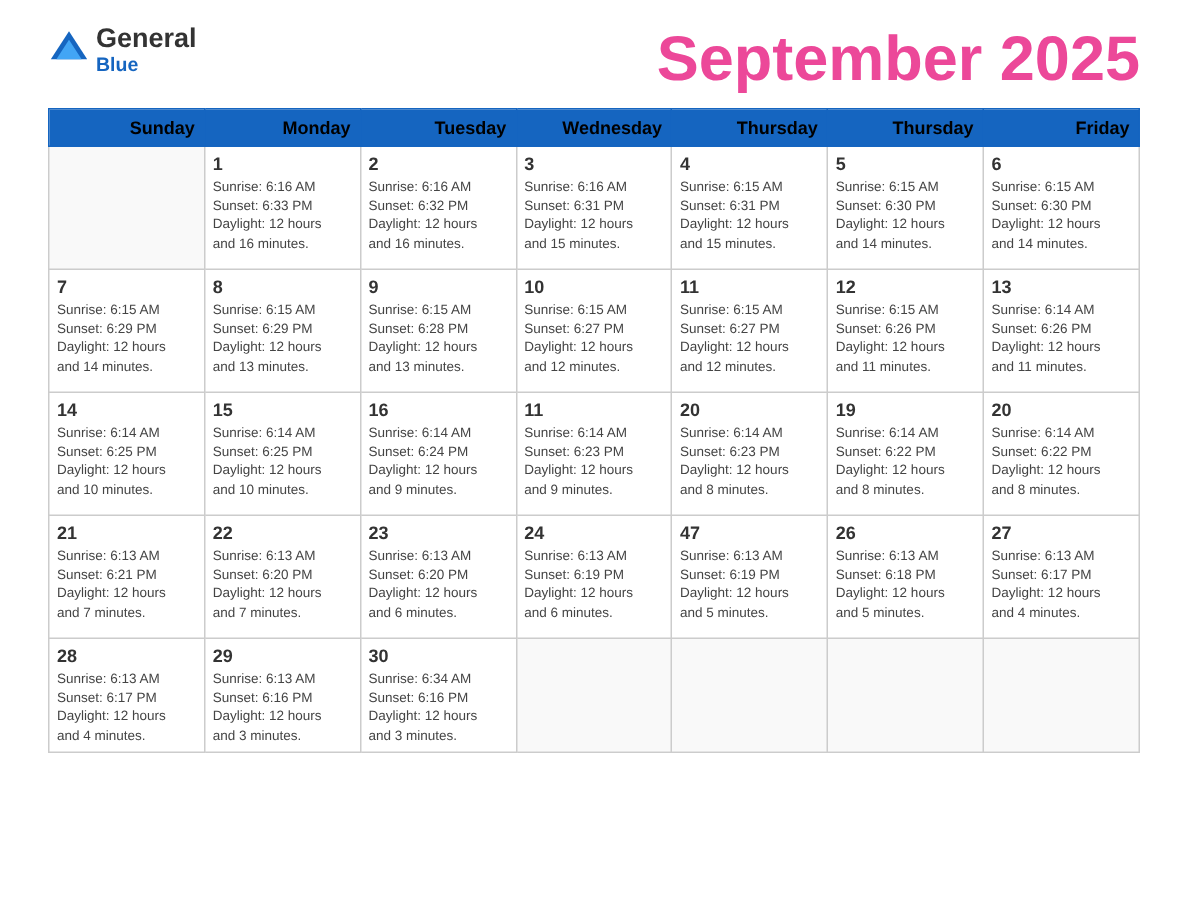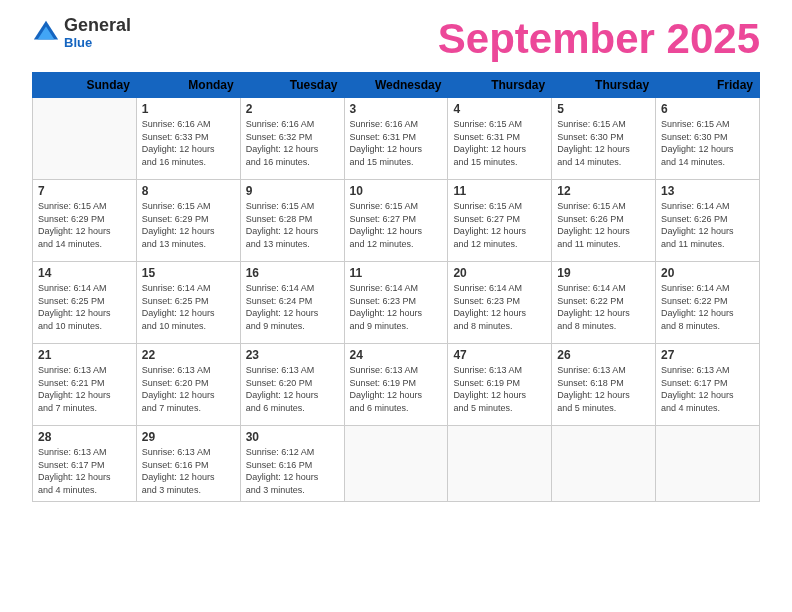--- a/index.html
+++ b/index.html
@@ -344,21 +344,21 @@
           </td>
           <td>
             <span class="day-number">29</span>
             <div class="day-info" style="white-space: pre-line;">Sunrise: 6:13 AM
 Sunset: 6:16 PM
 Daylight: 12 hours
 and 3 minutes.</div>
           </td>
           <td>
             <span class="day-number">30</span>
-            <div class="day-info" style="white-space: pre-line;">Sunrise: 6:12 AM
+            <div class="day-info" style="white-space: pre-line;">Sunrise: 6:34 AM
 Sunset: 6:16 PM
 Daylight: 12 hours
 and 3 minutes.</div>
           </td>
           <td class="empty-cell"></td>
           <td class="empty-cell"></td>
           <td class="empty-cell"></td>
           <td class="empty-cell"></td>
         </tr>
       </tbody>

